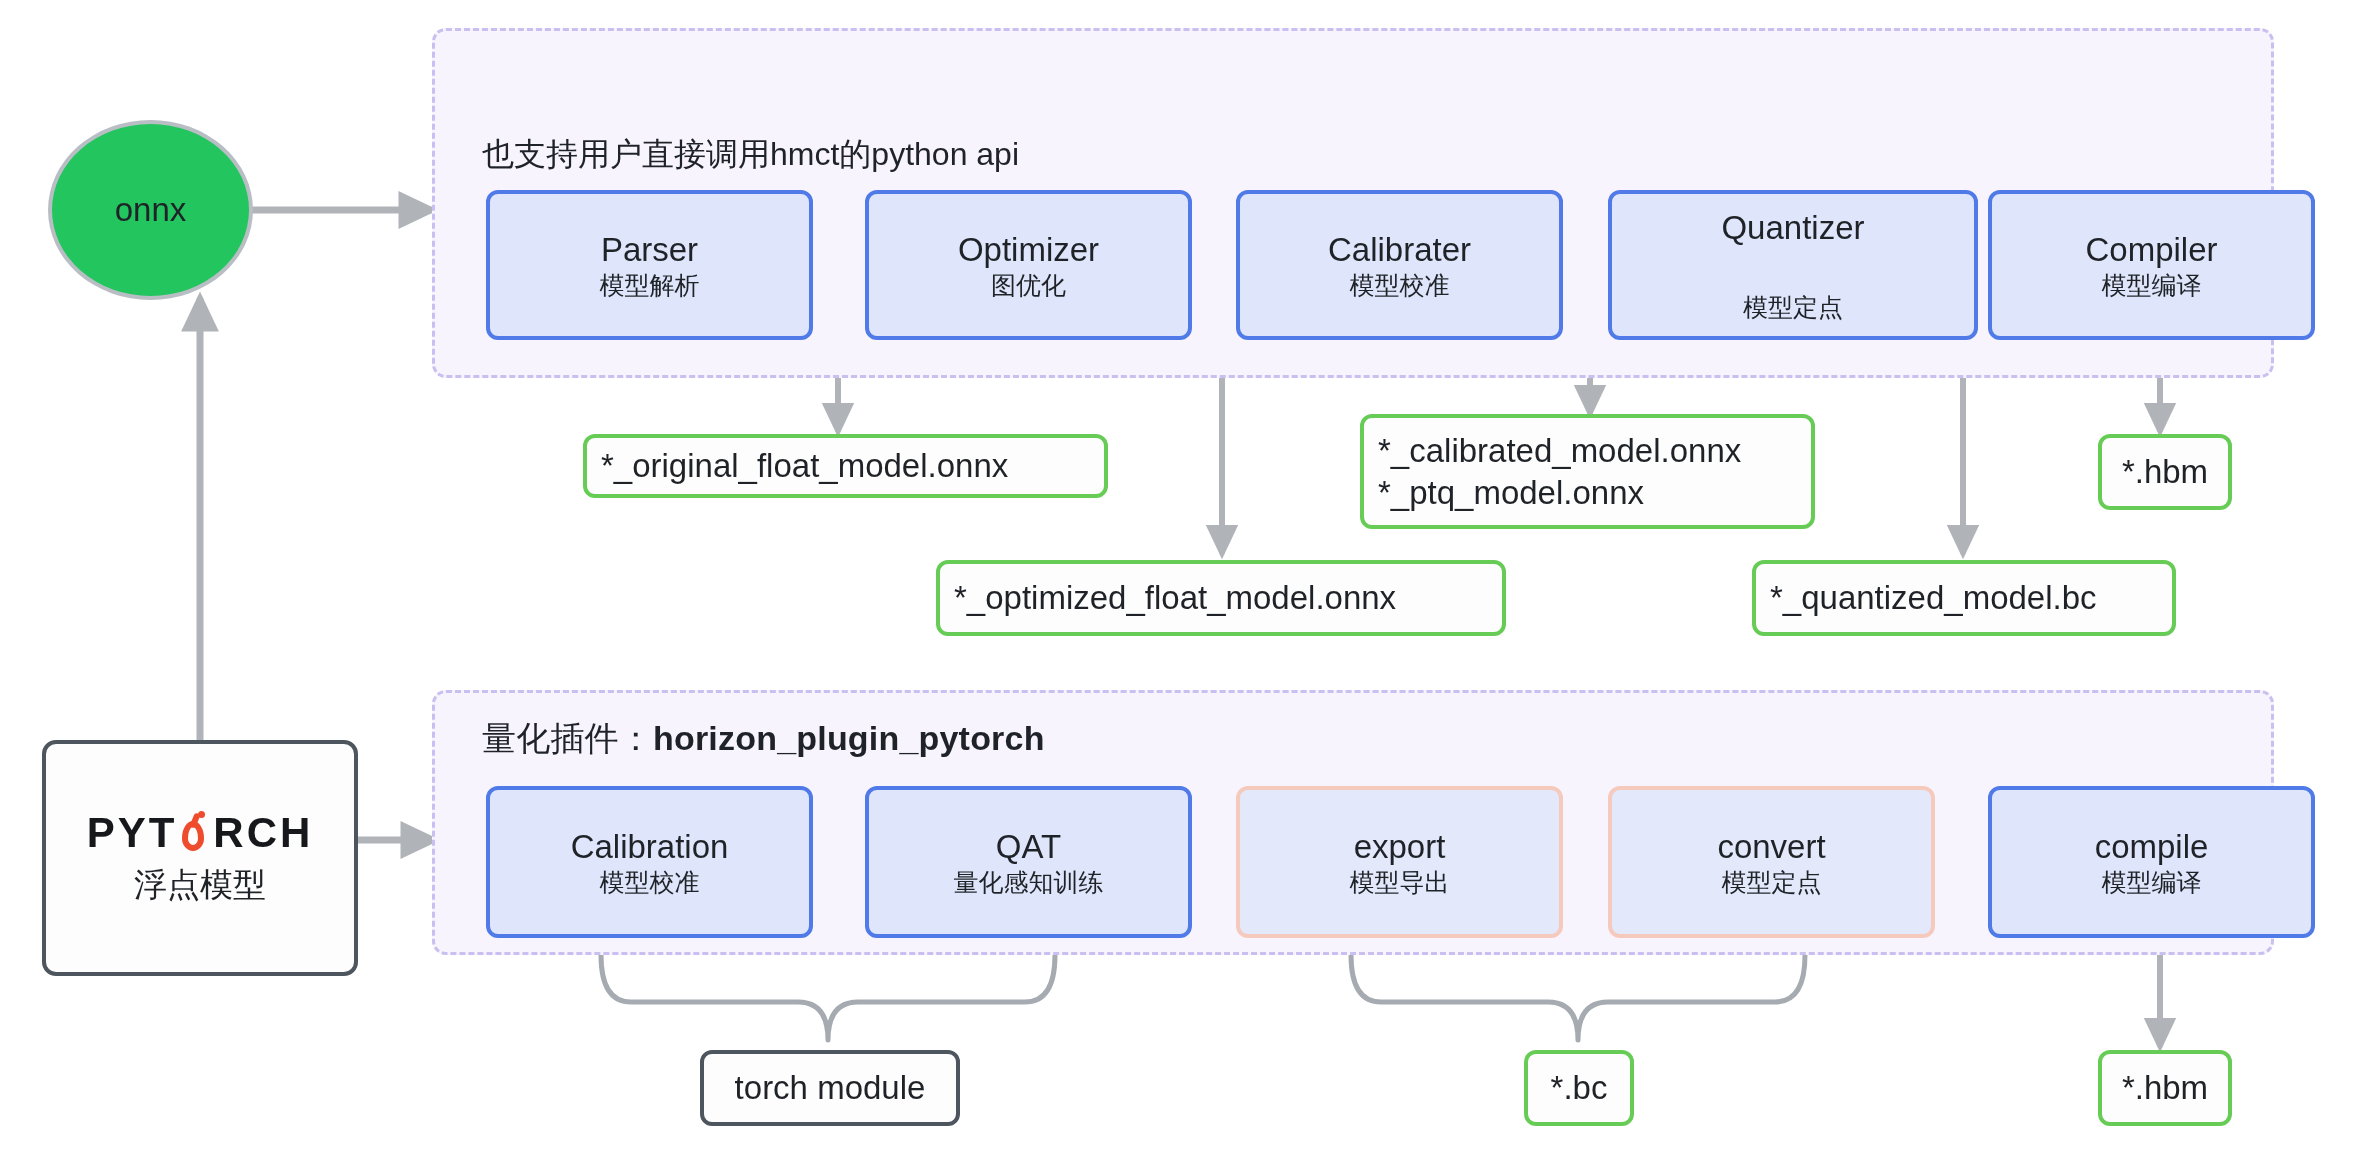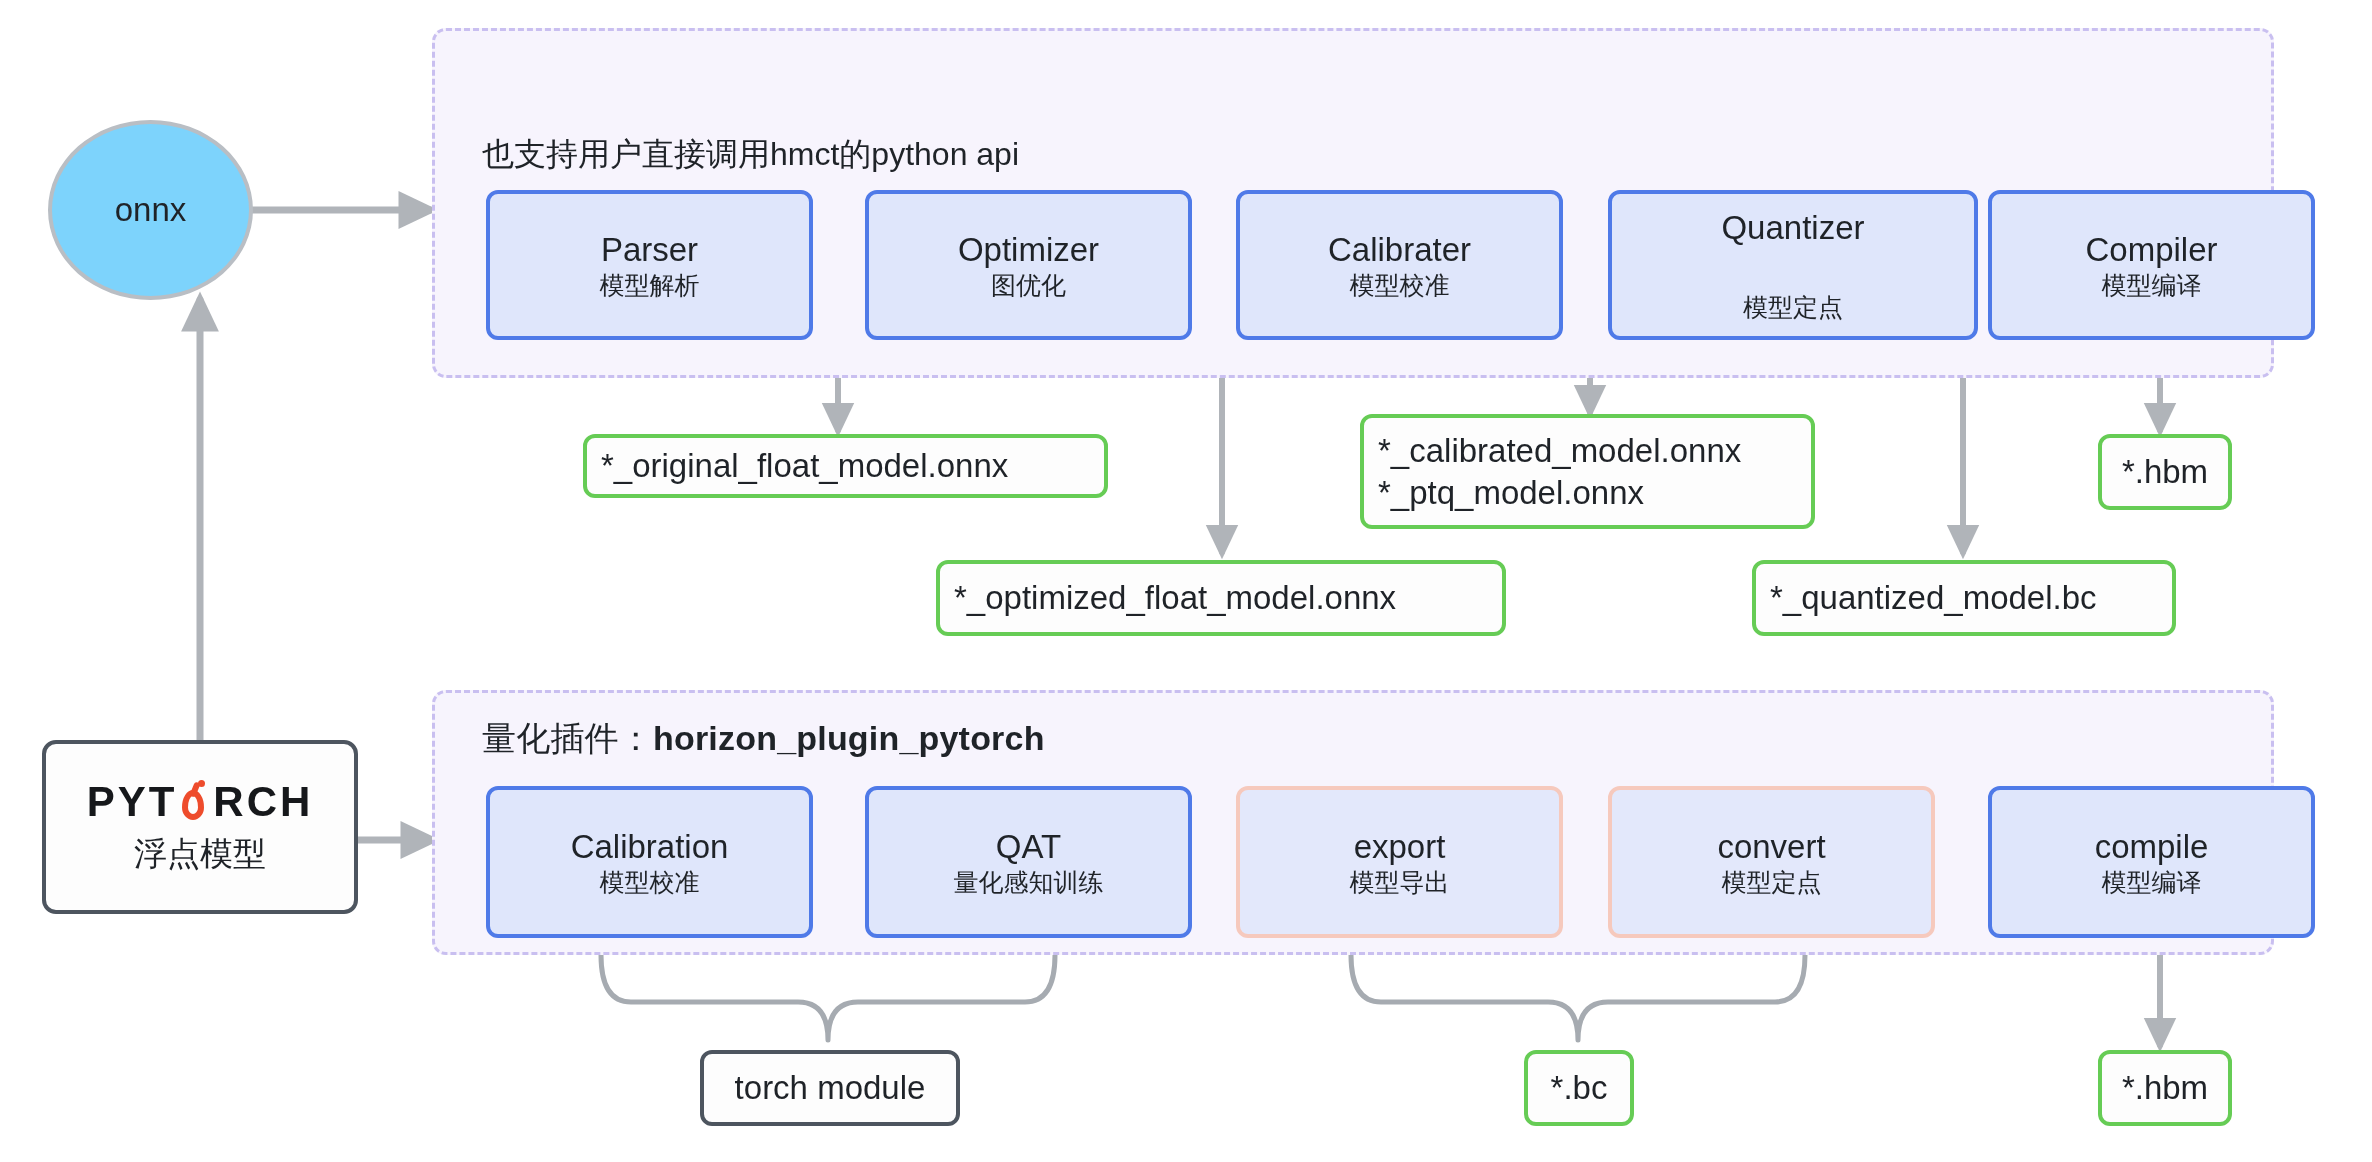--- a/index.html
+++ b/index.html
@@ -116,21 +116,21 @@
     font-size: 33px;
     color: #1f2328;
     white-space: nowrap;
   }
 
   
   .ellipse {
     position: absolute;
     box-sizing: border-box;
     border: 4px solid #b9bec4;
-    background: #7dd3fc;
+    background: #22c55e;
     border-radius: 50% / 50%;
     display: flex;
     align-items: center;
     justify-content: center;
   }
   .ellipse span {
     font-size: 33px;
     color: #1f2328;
   }
 
@@ -245,21 +245,21 @@
     <g stroke="#a6abb1" stroke-width="5" fill="none" stroke-linecap="round" stroke-linejoin="round">
       <path d="M 601 955 Q 601 1002 631 1002 L 798 1002 Q 828 1002 828 1040 Q 828 1002 858 1002 L 1025 1002 Q 1055 1002 1055 955"></path>
       <path d="M 1351 955 Q 1351 1002 1381 1002 L 1548 1002 Q 1578 1002 1578 1040 Q 1578 1002 1608 1002 L 1775 1002 Q 1805 1002 1805 955"></path>
     </g>
   </svg>
 
   <div class="ellipse" style="left:48px; top:120px; width:205px; height:180px;">
     <span>onnx</span>
   </div>
 
-  <div class="torchbox" style="left:42px; top:740px; width:316px; height:174px;">
+  <div class="torchbox" style="left:42px; top:740px; width:316px; height:236px;">
     <div class="torch-logo">
       <span>PYT</span>
       <span class="torch-flame">
         <span class="ring"></span>
         <span class="stem"></span>
         <span class="dot"></span>
       </span>
       <span>RCH</span>
     </div>
     <div class="torch-cn">浮点模型</div>

